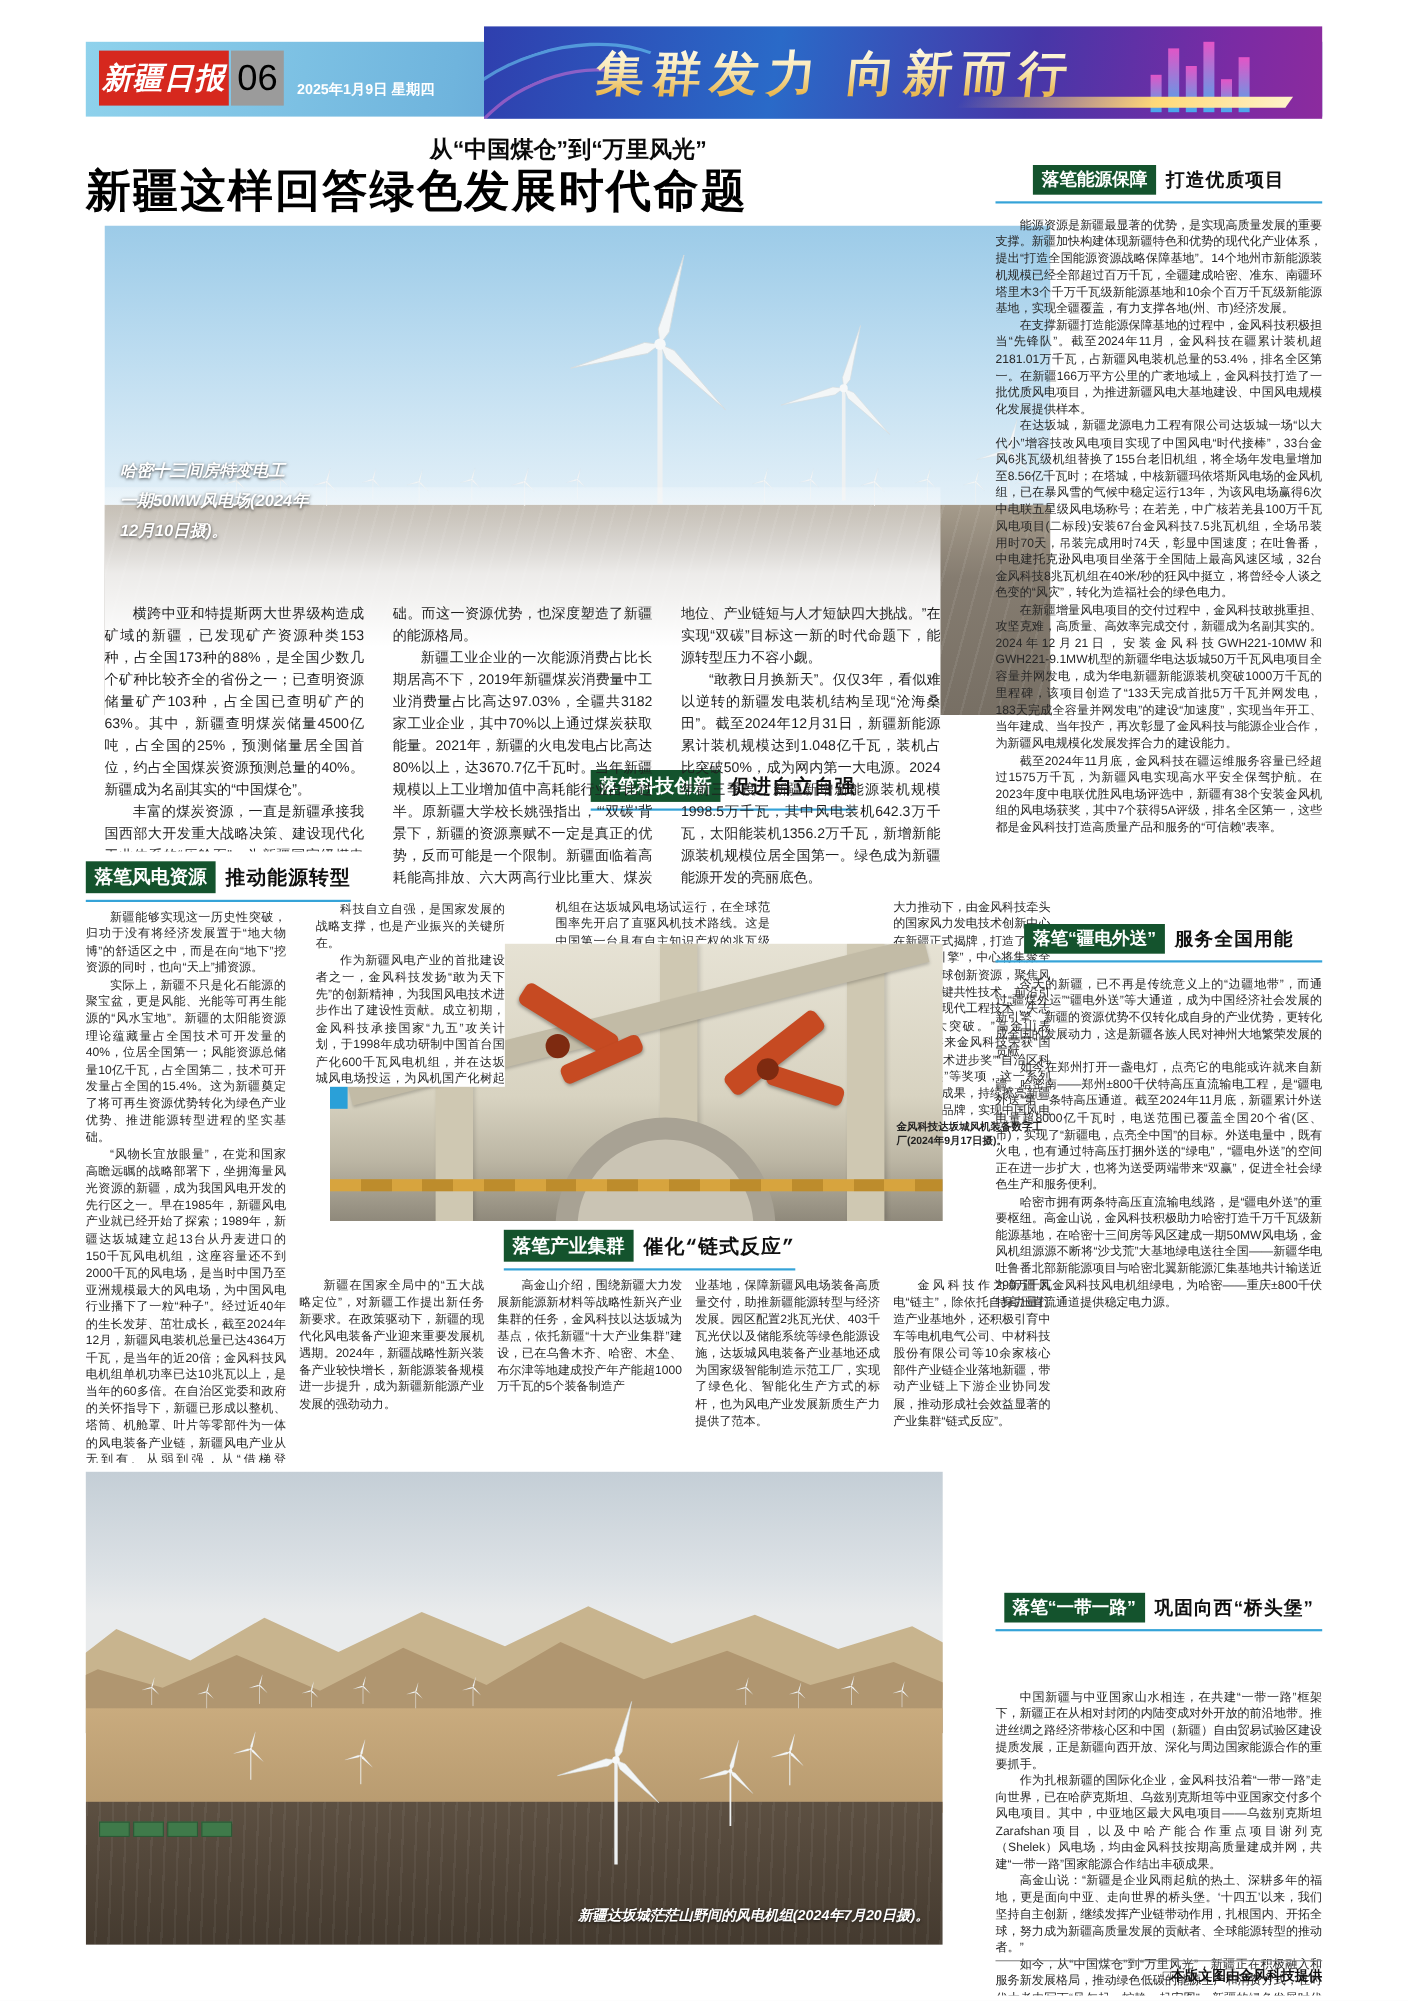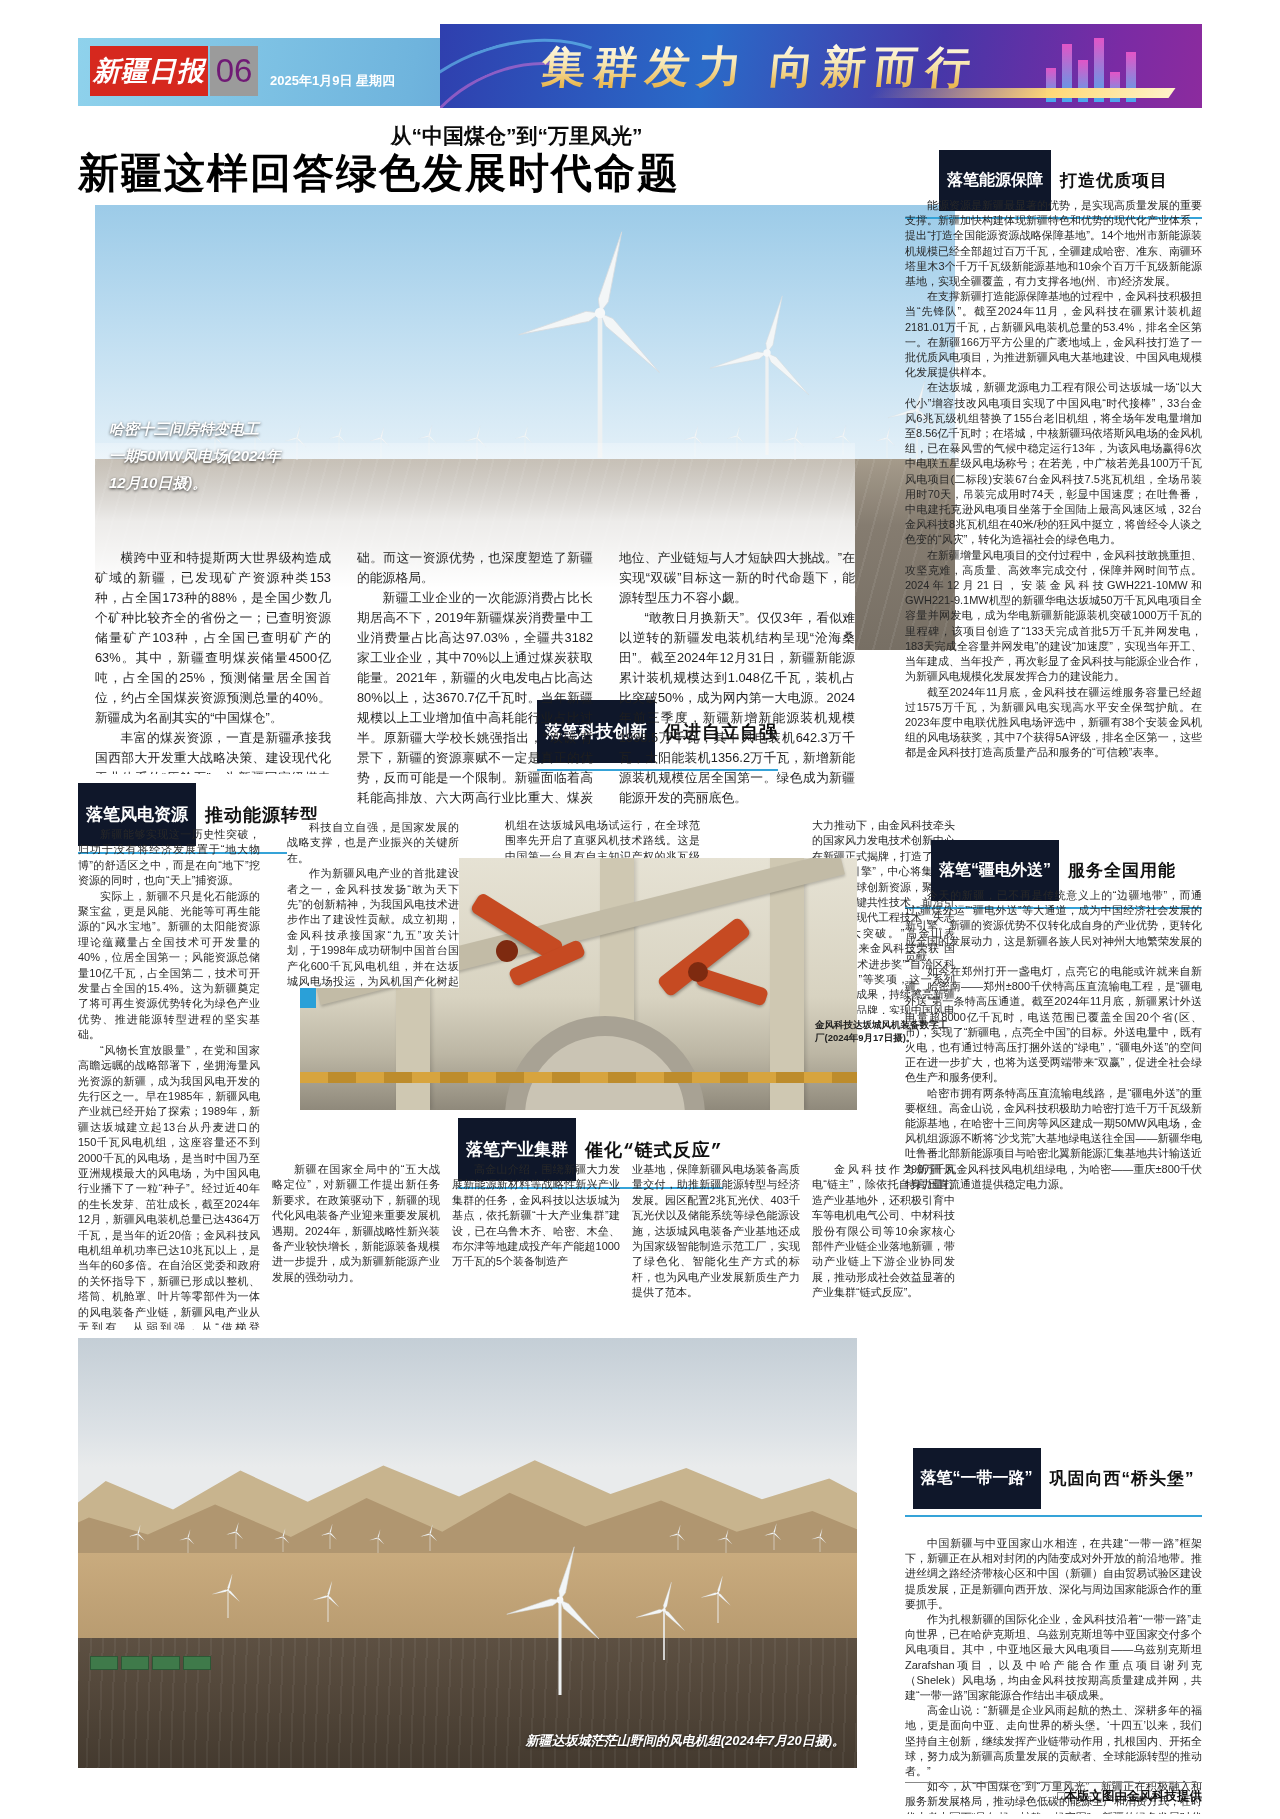--- a/index.html
+++ b/index.html
@@ -4,21 +4,21 @@
 <style>
   html,body{margin:0;padding:0;background:#e8e8e8;}
   #page{position:relative;width:1280px;height:1819px;background:#ffffff;margin:0 auto;
         font-family:"Liberation Sans",sans-serif;overflow:hidden;}
   
   .mast{position:absolute;left:78px;top:38px;width:1124px;height:68px;
         background:linear-gradient(100deg,#8fd2ec 0%,#6fb4dd 30%,#4a7fc4 60%,#3a55ae 100%);}
   .logo{position:absolute;left:12px;top:8px;width:118px;height:50px;background:#d6281e;
         color:#fff;font-weight:bold;font-size:27px;display:flex;align-items:center;justify-content:center;
         font-style:italic;letter-spacing:1px;}
-  .pgnum{position:absolute;left:132px;top:8px;width:48px;height:50px;background:#9b9b9b;color:#701a75;
+  .pgnum{position:absolute;left:132px;top:8px;width:48px;height:50px;background:#9b9b9b;color:#000000;
         font-size:33px;display:flex;align-items:center;justify-content:center;}
   .mdate{position:absolute;left:192px;top:34px;color:#fff;font-weight:bold;font-size:13px;}
   .banner{position:absolute;left:440px;top:24px;width:762px;height:84px;overflow:hidden;
         background:linear-gradient(100deg,#2f3fae 0%,#2a6ac8 35%,#4637a8 65%,#7a2ba4 88%,#8c2b9e 100%);}
   .banner .arc1,.banner .arc2{position:absolute;border-radius:50%;border:3px solid rgba(120,230,255,.55);}
   .banner .arc1{width:260px;height:170px;left:-60px;top:20px;border-color:rgba(120,230,255,.5) transparent transparent transparent;transform:rotate(-18deg);}
   .banner .arc2{width:200px;height:130px;left:-30px;top:45px;border-color:rgba(255,120,220,.45) transparent transparent transparent;transform:rotate(-24deg);}
   .banner .streak{position:absolute;right:30px;bottom:10px;width:300px;height:10px;transform:skewX(-35deg);
         background:linear-gradient(90deg,rgba(255,220,120,0),#ffd978 60%,#fff2c8);}
   .banner .city{position:absolute;right:6px;top:8px;width:150px;height:70px;display:flex;align-items:flex-end;gap:6px;opacity:.8;}
@@ -67,21 +67,21 @@
   #photo3 .plain{position:absolute;left:0;top:215px;width:100%;height:95px;background:linear-gradient(180deg,#c9ab7e,#b79a6f);}
   #photo3 .fore{position:absolute;left:0;top:300px;width:100%;height:130px;background:linear-gradient(180deg,#5d5042,#443a2f);}
   #photo3 .fore:after{content:"";position:absolute;inset:0;background:repeating-linear-gradient(92deg,rgba(255,255,255,.05) 0 2px,transparent 2px 12px);}
   #photo3 .train{position:absolute;left:12px;top:318px;display:flex;gap:3px;}
   #photo3 .train i{display:block;width:26px;height:12px;background:#3f7a4a;border:1px solid #2c5835;}
   #cap3{right:12px;bottom:18px;font-size:13px;}
   .capblock{position:absolute;left:815px;top:1018px;width:140px;font-size:9.5px;line-height:13px;color:#222;font-weight:bold;}
   
   .sechead{position:absolute;display:flex;align-items:center;gap:9px;
         border-bottom:2px solid #35a3d8;padding-bottom:6px;}
-  .sechead .tag{background:#0f172a;color:#fff;font-weight:bold;font-size:17px;padding:20px 8px;white-space:nowrap;}
+  .sechead .tag{background:#14532d;color:#fff;font-weight:bold;font-size:17px;padding:3px 8px;white-space:nowrap;}
   .sechead .ttl{font-weight:bold;font-size:18px;color:#101010;letter-spacing:1px;white-space:nowrap;}
   .sechead.sb{left:905px;width:297px;justify-content:center;}
   .sechead.sb .tag{font-size:16px;}
   .sechead.sb .ttl{font-size:17px;}
   
   .col{position:absolute;text-align:justify;overflow:hidden;color:#282828;}
   .col p{margin:0;text-indent:2em;}
   .col p.cont{text-indent:0;}
   .intro{top:548px;width:236px;font-size:12.8px;line-height:20px;height:262px;color:#1f1f1f;z-index:5;}
   #intro1{left:95px;height:226px;}
@@ -283,21 +283,21 @@
   </div>
 
   <div class="sechead sb" style="top:150px;">
     <span class="tag">落笔能源保障</span>
     <span class="ttl">打造优质项目</span>
   </div>
   <div class="col sbcol" id="sb1">
     <p>能源资源是新疆最显著的优势，是实现高质量发展的重要支撑。新疆加快构建体现新疆特色和优势的现代化产业体系，提出“打造全国能源资源战略保障基地”。14个地州市新能源装机规模已经全部超过百万千瓦，全疆建成哈密、准东、南疆环塔里木3个千万千瓦级新能源基地和10余个百万千瓦级新能源基地，实现全疆覆盖，有力支撑各地(州、市)经济发展。</p>
     <p>在支撑新疆打造能源保障基地的过程中，金风科技积极担当“先锋队”。截至2024年11月，金风科技在疆累计装机超2181.01万千瓦，占新疆风电装机总量的53.4%，排名全区第一。在新疆166万平方公里的广袤地域上，金风科技打造了一批优质风电项目，为推进新疆风电大基地建设、中国风电规模化发展提供样本。</p>
     <p>在达坂城，新疆龙源电力工程有限公司达坂城一场“以大代小”增容技改风电项目实现了中国风电“时代接棒”，33台金风6兆瓦级机组替换了155台老旧机组，将全场年发电量增加至8.56亿千瓦时；在塔城，中核新疆玛依塔斯风电场的金风机组，已在暴风雪的气候中稳定运行13年，为该风电场赢得6次中电联五星级风电场称号；在若羌，中广核若羌县100万千瓦风电项目(二标段)安装67台金风科技7.5兆瓦机组，全场吊装用时70天，吊装完成用时74天，彰显中国速度；在吐鲁番，中电建托克逊风电项目坐落于全国陆上最高风速区域，32台金风科技8兆瓦机组在40米/秒的狂风中挺立，将曾经令人谈之色变的“风灾”，转化为造福社会的绿色电力。</p>
-    <p>在新疆增量风电项目的交付过程中，金风科技敢挑重担、攻坚克难，高质量、高效率完成交付，保障并网时间节点。2024年12月21日，安装金风科技GWH221-10MW和GWH221-9.1MW机型的新疆华电达坂城50万千瓦风电项目全容量并网发电，成为华电新疆新能源装机突破1000万千瓦的里程碑，该项目创造了“133天完成首批5万千瓦并网发电，183天完成全容量并网发电”的建设“加速度”，实现当年开工、当年建成、当年投产，再次彰显了金风科技与能源企业合作，为新疆风电规模化发展发挥合力的建设能力。</p>
+    <p>在新疆增量风电项目的交付过程中，金风科技敢挑重担、攻坚克难，高质量、高效率完成交付，新疆成为名副其实的。2024年12月21日，安装金风科技GWH221-10MW和GWH221-9.1MW机型的新疆华电达坂城50万千瓦风电项目全容量并网发电，成为华电新疆新能源装机突破1000万千瓦的里程碑，该项目创造了“133天完成首批5万千瓦并网发电，183天完成全容量并网发电”的建设“加速度”，实现当年开工、当年建成、当年投产，再次彰显了金风科技与能源企业合作，为新疆风电规模化发展发挥合力的建设能力。</p>
     <p>截至2024年11月底，金风科技在疆运维服务容量已经超过1575万千瓦，为新疆风电实现高水平安全保驾护航。在2023年度中电联优胜风电场评选中，新疆有38个安装金风机组的风电场获奖，其中7个获得5A评级，排名全区第一，这些都是金风科技打造高质量产品和服务的“可信赖”表率。</p>
   </div>
 
   <div class="sechead sb" style="top:840px;">
     <span class="tag">落笔“疆电外送”</span>
     <span class="ttl">服务全国用能</span>
   </div>
   <div class="col sbcol" id="sb2">
     <p>今天的新疆，已不再是传统意义上的“边疆地带”，而通过“疆煤外运”“疆电外送”等大通道，成为中国经济社会发展的新引擎。新疆的资源优势不仅转化成自身的产业优势，更转化成全国的发展动力，这是新疆各族人民对神州大地繁荣发展的贡献。</p>
     <p>如今在郑州打开一盏电灯，点亮它的电能或许就来自新疆。哈密南——郑州±800千伏特高压直流输电工程，是“疆电外送”第一条特高压通道。截至2024年11月底，新疆累计外送电量超8000亿千瓦时，电送范围已覆盖全国20个省(区、市)，实现了“新疆电，点亮全中国”的目标。外送电量中，既有火电，也有通过特高压打捆外送的“绿电”，“疆电外送”的空间正在进一步扩大，也将为送受两端带来“双赢”，促进全社会绿色生产和服务便利。</p>

